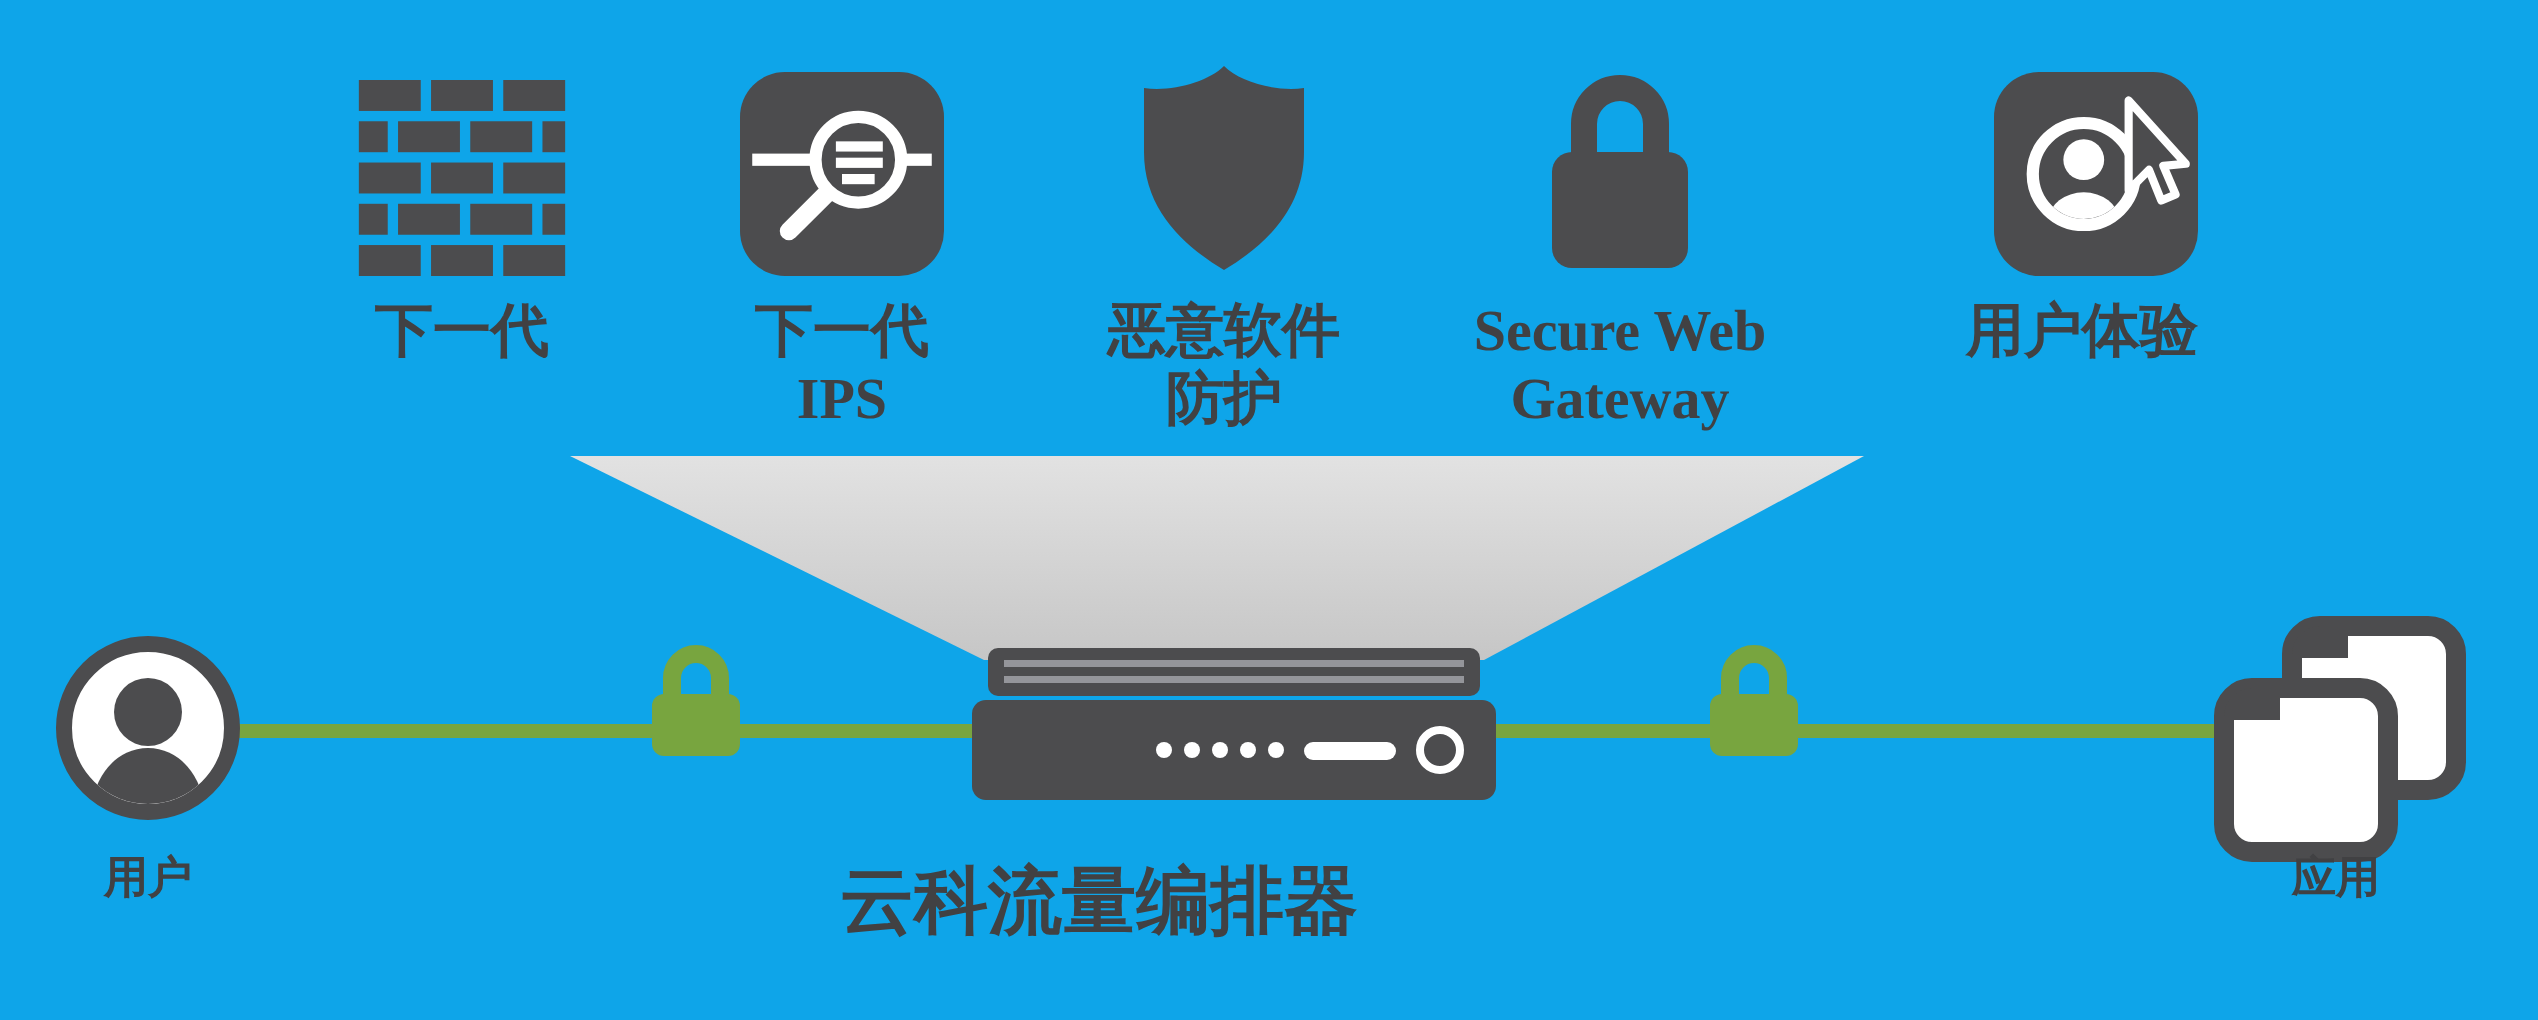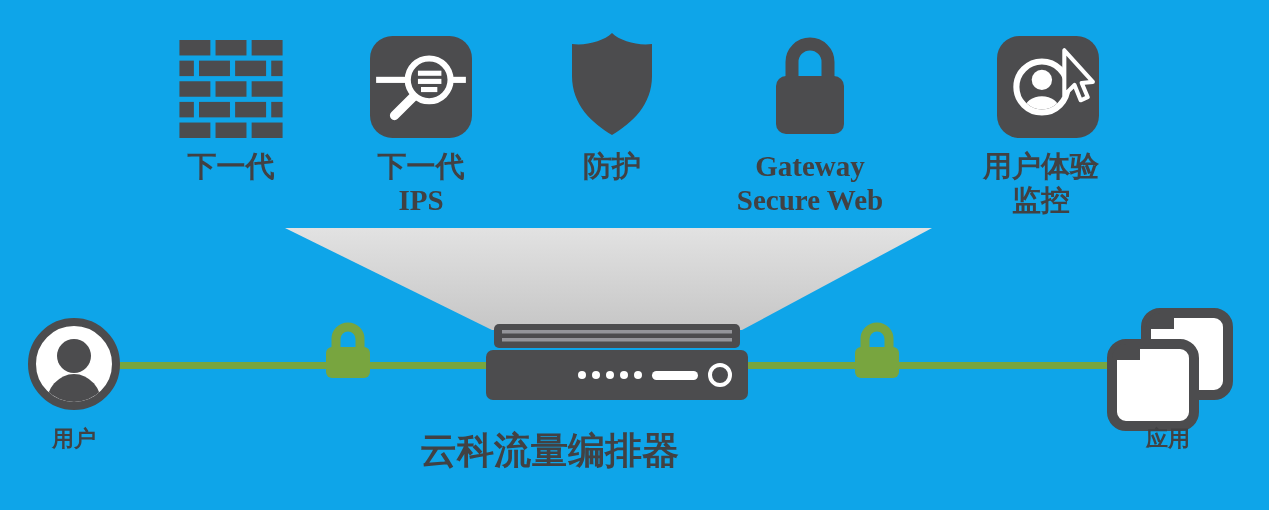--- a/index.html
+++ b/index.html
@@ -84,55 +84,55 @@
     </div>
   </div>
 
   <div class="service s3">
     <div class="icon-box">
       <svg width="96" height="108" viewBox="0 0 96 108">
         <path d="M48 3 C40 11 22 16 8 14 L8 46 C8 75 28 93 48 105 C68 93 88 75 88 46 L88 14 C74 16 56 11 48 3 Z" fill="#4c4c4e"></path>
       </svg>
     </div>
     <div class="service-label">
+      <div>恶意软件</div>
       <div>防护</div>
     </div>
   </div>
 
   <div class="service s4">
     <div class="icon-box">
       <svg width="92" height="106" viewBox="0 0 92 106">
         <path d="M28 46 V30 a18 18 0 0 1 36 0 V46" fill="none" stroke="#4c4c4e" stroke-width="13"></path>
         <rect x="12" y="44" width="68" height="58" rx="10" fill="#4c4c4e"></rect>
       </svg>
     </div>
     <div class="service-label">
+      <div>Secure Web</div>
       <div>Gateway</div>
-      <div>Secure Web</div>
     </div>
   </div>
 
   <div class="service s5">
     <div class="icon-box">
       <svg width="102" height="102" viewBox="0 0 100 100">
         <defs>
             <clipPath id="uxring">
               <circle cx="44" cy="50" r="22"></circle>
             </clipPath>
           </defs>
         <rect x="0" y="0" width="100" height="100" rx="22" fill="#4c4c4e"></rect>
         <circle cx="44" cy="50" r="25" fill="none" stroke="#ffffff" stroke-width="6"></circle>
         <circle cx="44" cy="43" r="10" fill="#ffffff"></circle>
         <ellipse cx="44" cy="72" rx="17" ry="13" fill="#ffffff" clip-path="url(#uxring)"></ellipse>
         <path d="M66 14 L66 58 L76 48 L82 63 L89 60 L83 46 L94 45 Z" fill="#4c4c4e" stroke="#ffffff" stroke-width="4" stroke-linejoin="round"></path>
       </svg>
     </div>
     <div class="service-label">
       <div>用户体验</div>
-      <div>监控</div>
     </div>
   </div>
 
   <svg class="abs" style="left:26px;top:316px;" width="96" height="96" viewBox="0 0 96 96">
     <defs>
         <clipPath id="usr">
           <circle cx="48" cy="48" r="38"></circle>
         </clipPath>
       </defs>
     <circle cx="48" cy="48" r="42" fill="#ffffff" stroke="#4c4c4e" stroke-width="8"></circle>

